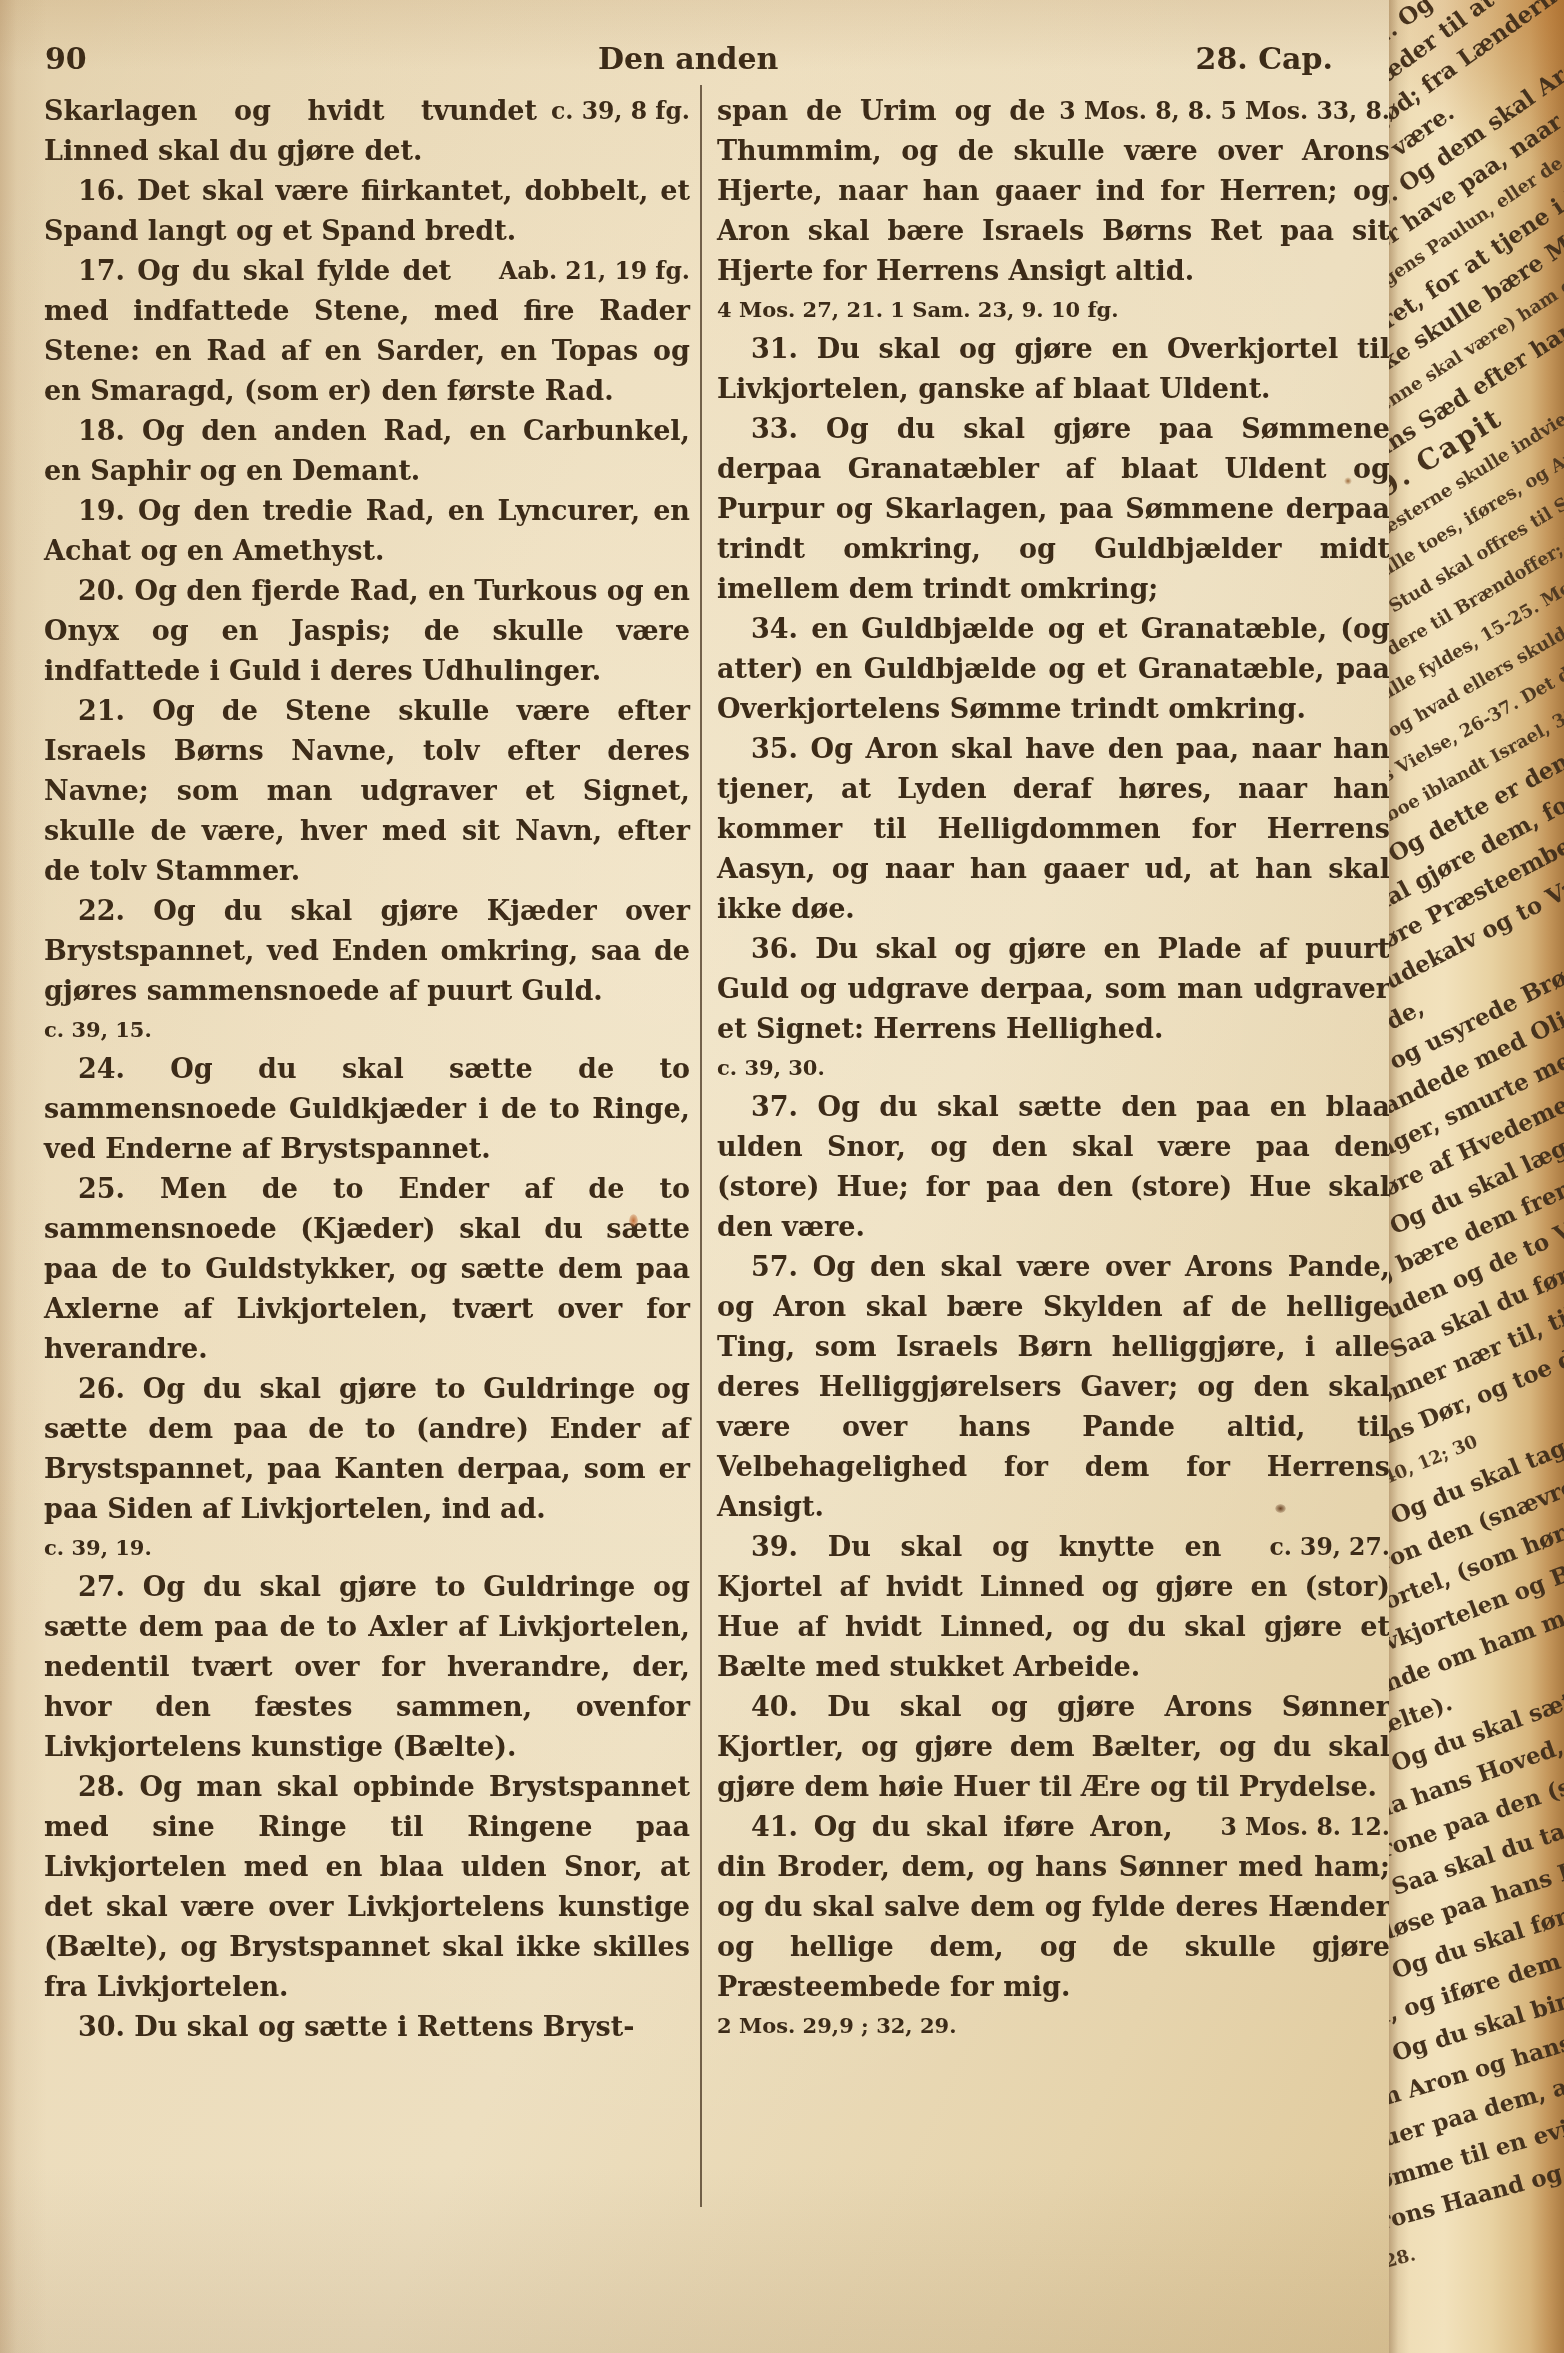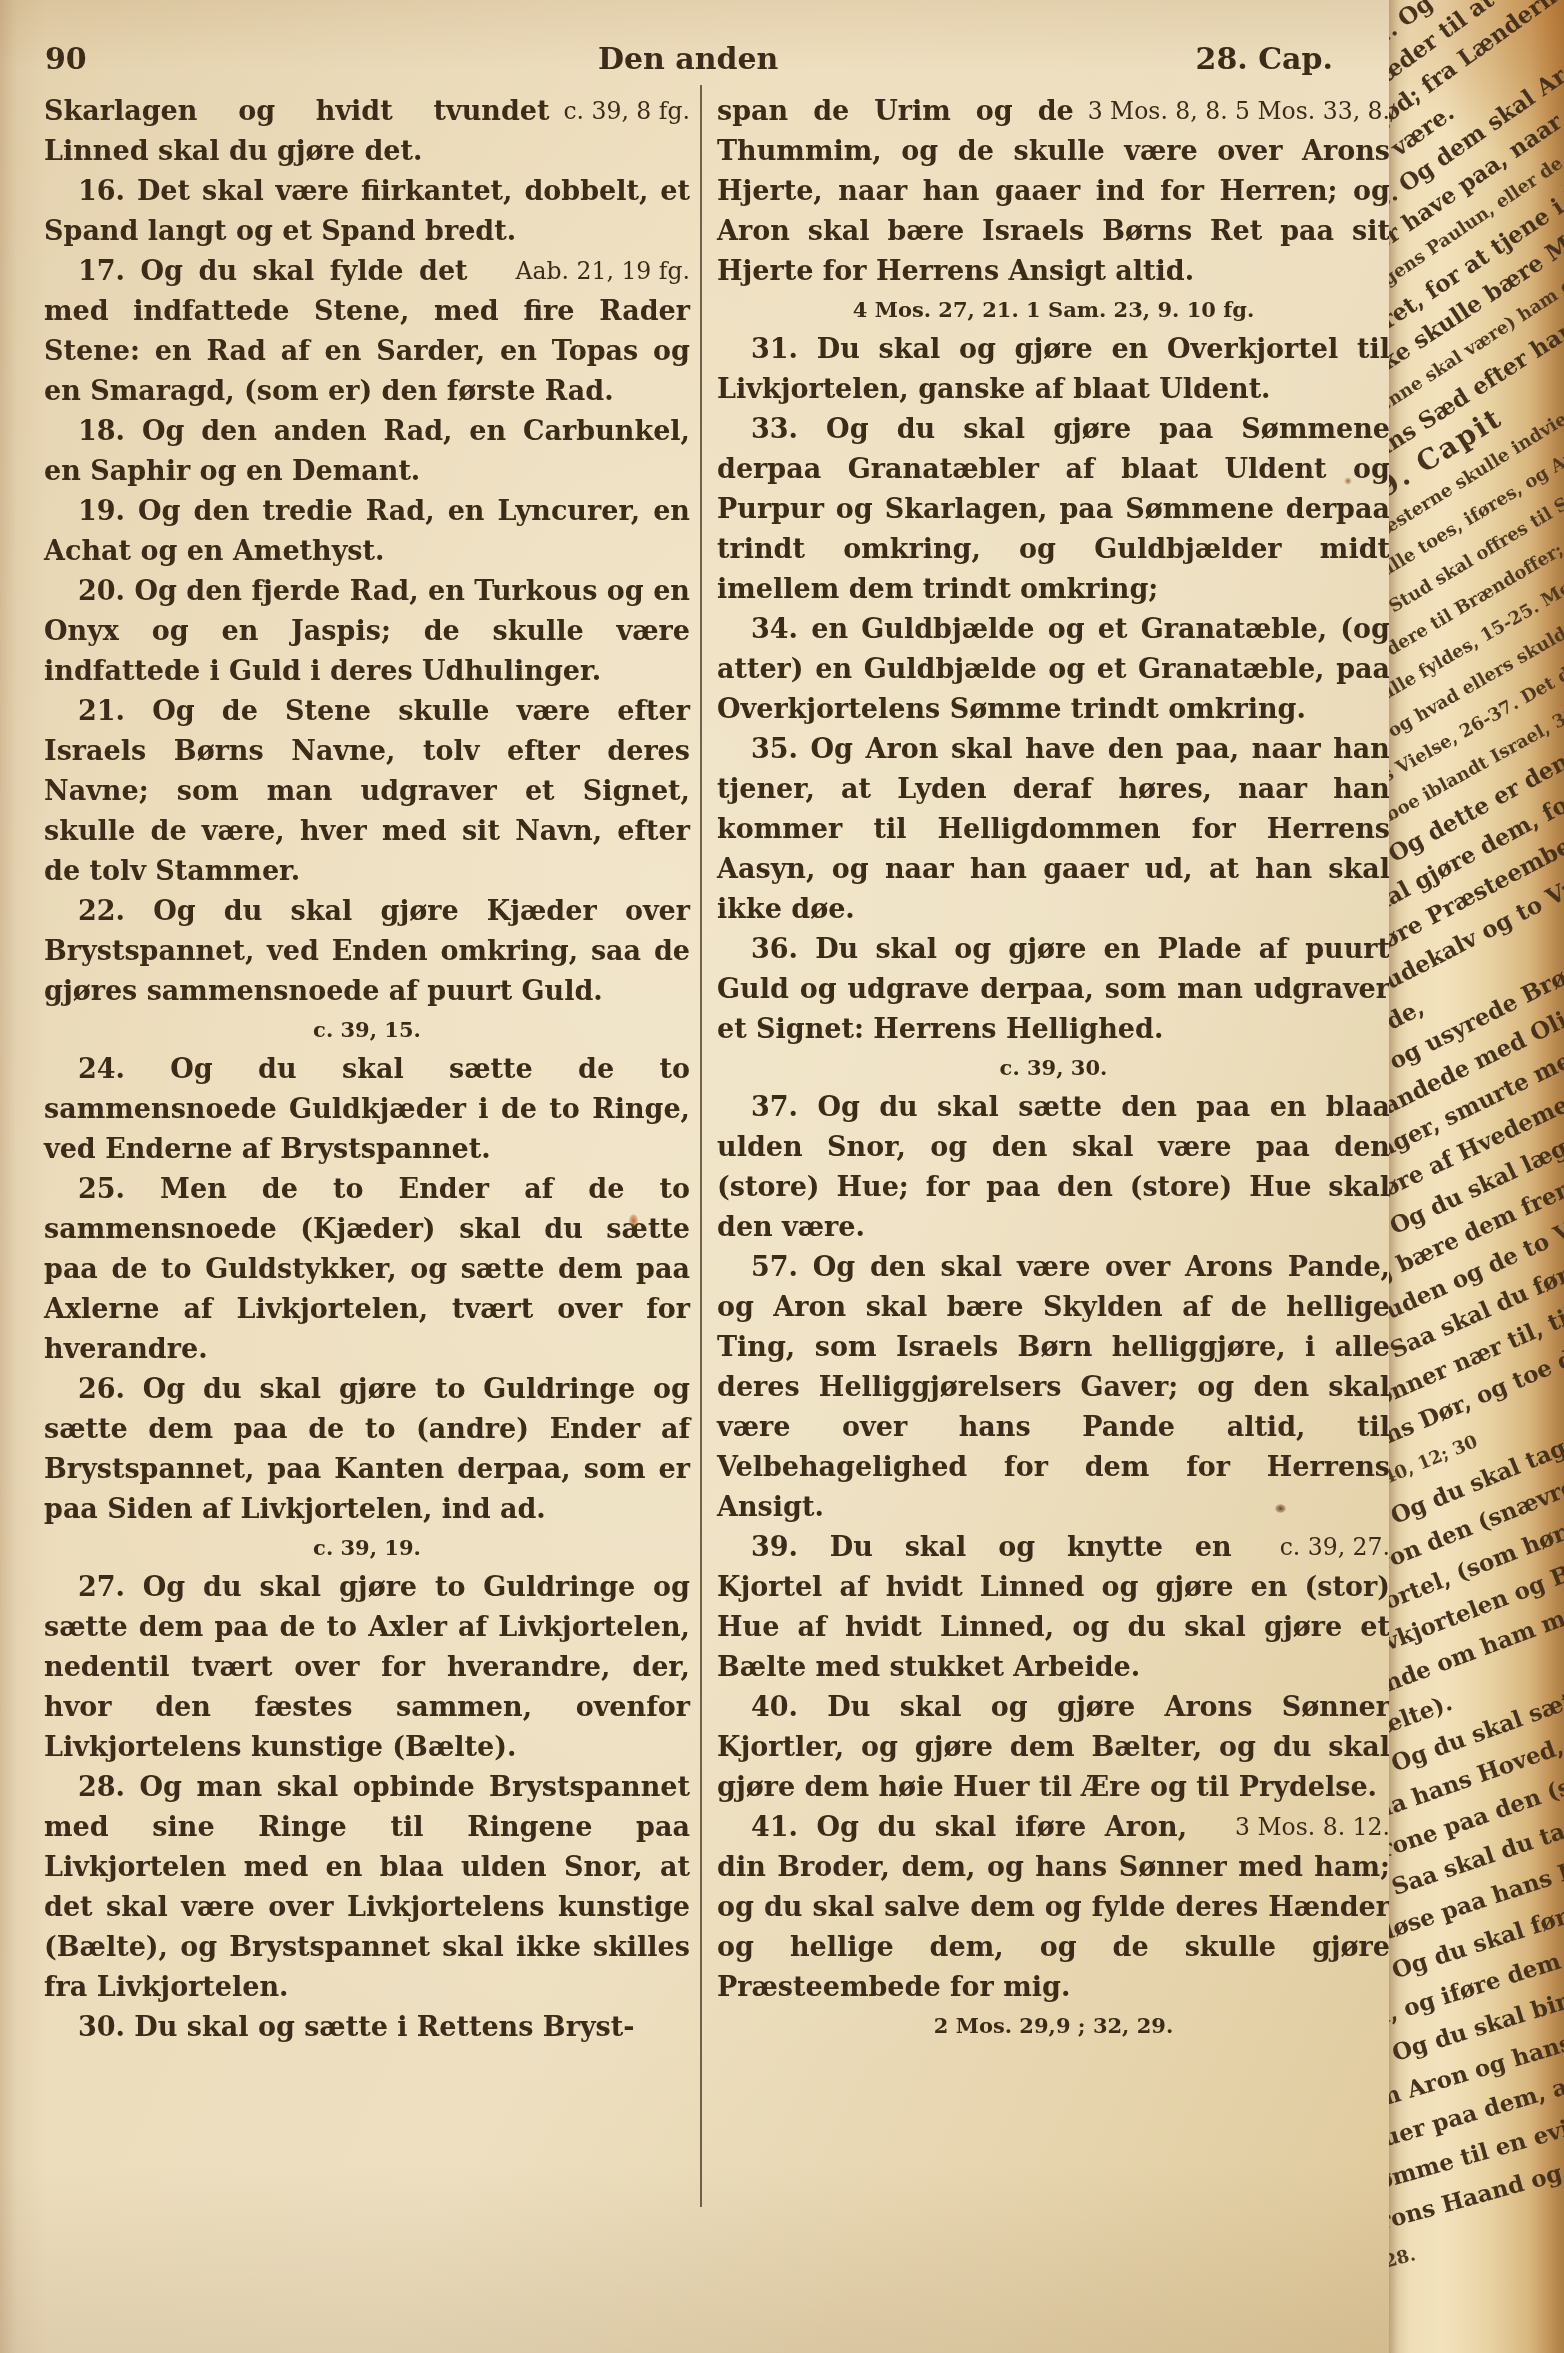--- a/index.html
+++ b/index.html
@@ -23,22 +23,22 @@
   .hdr .pgnum{margin-left:45px;}
   .hdr .title{margin-left:94px;}
   .hdr .chap{margin-right:60px;}
   
   .col{position:absolute;top:91px;text-align:justify;}
   .col-left{left:44px;width:646px;}
   .col-right{left:717px;width:673px;}
   .divider{position:absolute;left:700px;top:85px;width:2.3px;height:2122px;background:rgba(72,54,34,0.75);}
   .body{margin:0;font-size:27px;line-height:40px;font-weight:bold;text-indent:34px;}
   .body[data-indent="true"]{text-indent:0;}
-  .ref-end{float:right;font-size:23.5px;padding-left:14px;font-weight:normal;}
-  .ref-line{margin:0;text-align:center;font-size:21px;line-height:38px;font-weight:bold;text-indent:0;}
+  .ref-end{float:right;font-size:23.5px;padding-left:14px;font-weight:bold;}
+  .ref-line{margin:0;text-align:left;font-size:21px;line-height:38px;font-weight:bold;text-indent:0;}
   
   .edge{
     position:absolute;right:0;top:0;width:176px;height:2354px;overflow:hidden;
     background:
       radial-gradient(ellipse 282px 235px at 100% 0%, rgba(180,110,40,0.55), rgba(180,110,40,0) 70%),
       linear-gradient(to right, rgba(110,70,30,0.38) 0px, rgba(110,70,30,0.10) 9.4px, rgba(110,70,30,0) 20.3px),
       linear-gradient(to right, #eedcb4 0px, #f2e2bd 55px, #e8d2a2 102px, #d8b67e 141px, #c3955a 160px, #aa7a41 176px);
   }
   .edge-line{
     position:absolute;left:-27px;width:407px;white-space:nowrap;

